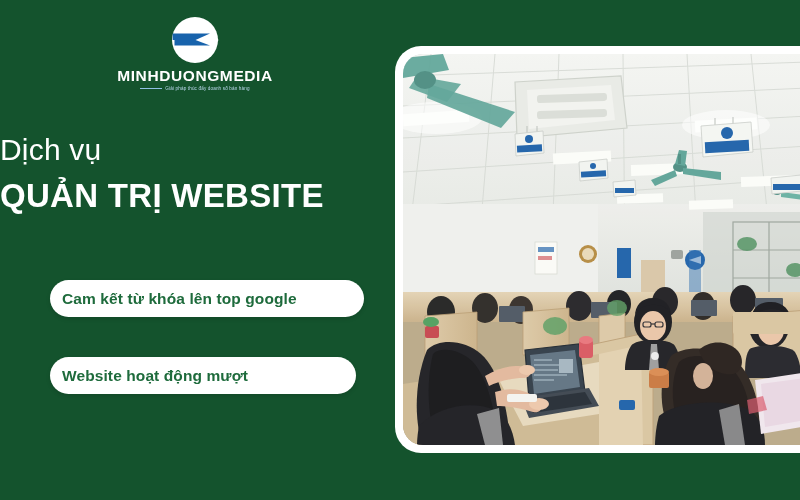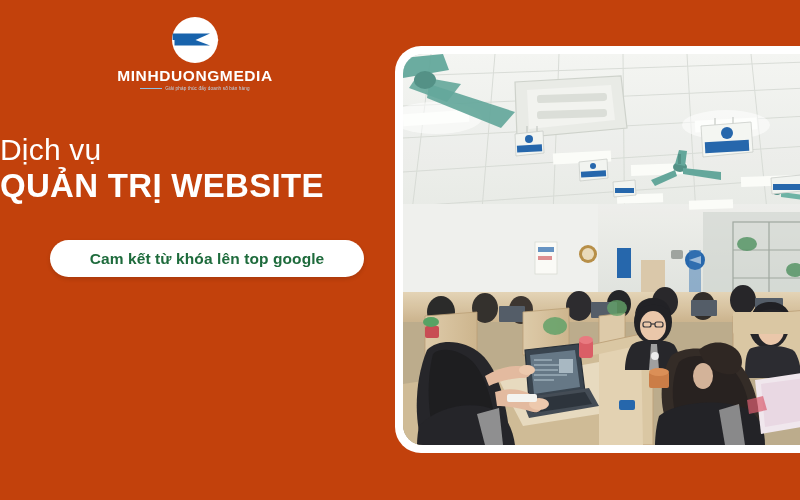--- a/index.html
+++ b/index.html
@@ -4,21 +4,21 @@
 <style>
   html, body {
     margin: 0;
     padding: 0;
     background: #ffffff;
   }
   #banner {
     position: relative;
     width: 800px;
     height: 500px;
-    background: #c2410c;
+    background: #14532d;
     overflow: hidden;
     font-family: "Liberation Sans", sans-serif;
   }
 
   
   .left-col {
     position: absolute;
     left: 0;
     top: 0;
     width: 390px;
@@ -81,41 +81,41 @@
     color: #ffffff;
     line-height: 1.06;
     letter-spacing: 0.2px;
   }
   .headline-main {
     font-size: 33px;
     font-weight: bold;
     color: #ffffff;
     line-height: 1.12;
     letter-spacing: 0.3px;
-    margin-top: 2px;
+    margin-top: 12px;
   }
 
   
   .pill-list {
     position: absolute;
     left: 50px;
     top: 240px;
     width: 330px;
   }
   .pill {
     background: #ffffff;
     border-radius: 999px;
     height: 37px;
     display: flex;
     align-items: center;
-    justify-content: center;
     margin-bottom: 22px;
     box-shadow: 0 2px 4px rgba(0,0,0,0.13);
     box-sizing: border-box;
     padding: 12px 12px;
+    margin-top: 40px;
   }
   .pill-w-full { width: 314px; }
   .pill-w-short { width: 306px; }
   .pill-label {
     font-size: 15.5px;
     font-weight: bold;
     color: #1E6B3C;
     white-space: nowrap;
     letter-spacing: 0.1px;
   }
@@ -165,20 +165,23 @@
     </div>
 
     <div class="heading-block">
       <div class="headline-sub">Dịch vụ</div>
       <div class="headline-main">QUẢN TRỊ WEBSITE</div>
     </div>
 
     <div class="pill-list">
       <div class="pill pill-w-full">
         <span class="pill-label">Cam kết từ khóa lên top google</span>
+      </div>
+      <div class="pill pill-w-short">
+        <span class="pill-label">Website hoạt động mượt</span>
       </div>
     </div>
 
   </div>
 
   <div class="photo-frame">
     <div class="photo">
       <svg width="405" height="391" viewBox="0 0 405 391">
         <defs>
           <linearGradient id="ceilGrad" x1="0" y1="0" x2="0" y2="1">

